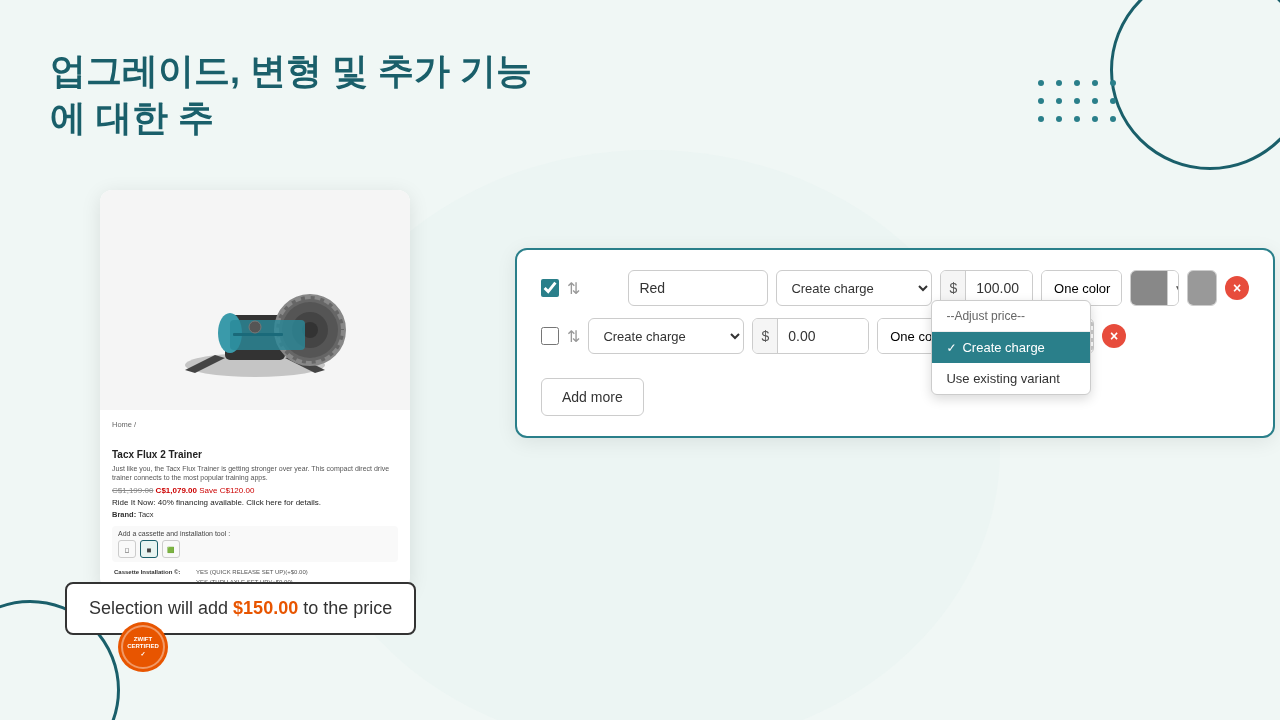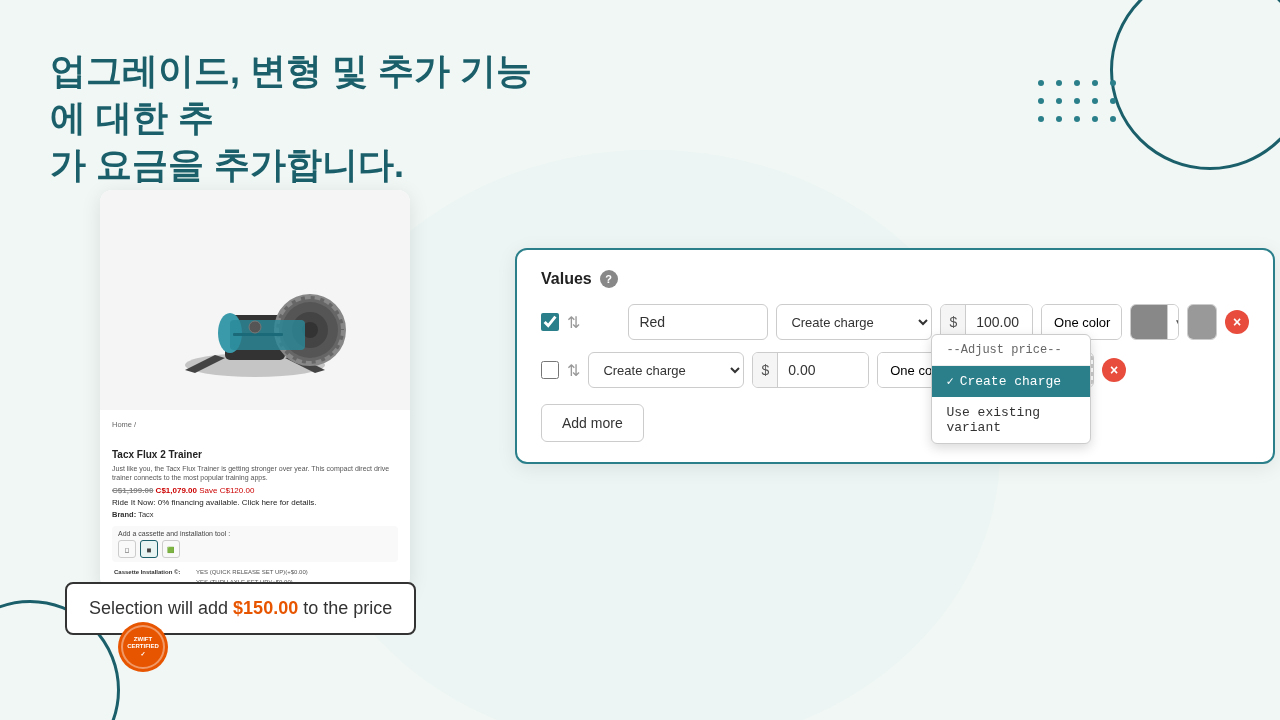--- a/index.html
+++ b/index.html
@@ -121,21 +121,21 @@
       font-size: 7px;
       color: #555;
       line-height: 1.3;
       margin-bottom: 4px;
     }
     .product-card-info .price-row {
       font-size: 8px;
       color: #222;
       margin-bottom: 3px;
     }
-    .price-row .original { text-decoration: line-through; color: #888; font-weight: bold; }
+    .price-row .original { text-decoration: line-through; color: #888; }
     .price-row .sale { color: #c00; font-weight: 600; margin-left: 0; }
     .price-row .save { color: #c00; }
     .product-card-info .brand-row {
       font-size: 7.5px;
       margin-bottom: 7px;
     }
     .product-card-info .addon-section {
       font-size: 7px;
       color: #444;
       margin-bottom: 4px;
@@ -393,21 +393,20 @@
       position: absolute;
       top: 30px;
       left: 155px;
       width: 160px;
       background: white;
       border: 1px solid #ccc;
       border-radius: 6px;
       box-shadow: 0 4px 12px rgba(0,0,0,0.15);
       z-index: 10;
       overflow: hidden;
-      font-family: Liberation Mono, monospace;
     }
     .dropdown-menu-item {
       padding: 8px 14px;
       font-size: 13px;
       color: #333;
       cursor: pointer;
     }
     .dropdown-menu-item.header-item {
       color: #666;
       font-size: 12px;
@@ -424,21 +423,21 @@
 
     
     .add-more-btn {
       border: 1px solid #ccc;
       background: white;
       border-radius: 6px;
       padding: 10px 20px;
       font-size: 14px;
       color: #333;
       cursor: pointer;
-      margin-top: 4px;
+      margin-top: 12px;
     }
 
     
     .checker-swatch {
       width: 36px;
       height: 36px;
       background-image: 
         linear-gradient(45deg, #ccc 25%, transparent 25%),
         linear-gradient(-45deg, #ccc 25%, transparent 25%),
         linear-gradient(45deg, transparent 75%, #ccc 75%),
@@ -492,21 +491,20 @@
     <div class="dot"></div>
   <div class="dot"></div>
     <div class="dot"></div>
     <div class="dot"></div>
     <div class="dot"></div>
     <div class="dot"></div>
 </div>
 
 <div class="header-text">
   <div>업그레이드, 변형 및 추가 기능에 대한 추</div>
-  <div>가 요금을 추가합니다.</div>
 </div>
 
 <div class="product-card">
   <div class="product-card-image">
 
     <svg class="trainer-svg" viewBox="0 0 200 170">
 
       <ellipse cx="100" cy="150" rx="70" ry="12" fill="#555" opacity="0.3"></ellipse>
 
       <path d="M60,140 L30,155 L40,158 L70,143 Z" fill="#444"></path>
@@ -533,21 +531,21 @@
   </div>
   <div class="product-card-info">
     <div class="breadcrumb">Home /</div>
     <div class="product-title">Tacx Flux 2 Trainer</div>
     <div class="product-desc">Just like you, the Tacx Flux Trainer is getting stronger over year. This compact direct drive trainer connects to the most popular training apps.</div>
     <div class="price-row">
       <span class="original">C$1,199.00</span>
       <span class="sale">C$1,079.00</span>
       <span class="save">Save C$120.00</span>
     </div>
-    <div class="price-row">Ride It Now: 0% financing available. Click here for details.</div>
+    <div class="price-row">Ride It Now: 40% financing available. Click here for details.</div>
     <div class="brand-row">
       <strong>Brand:</strong> <span>Tacx</span>
     </div>
     <div class="addon-section">
       <div>Add a cassette and installation tool :</div>
       <div class="addon-options">
         <div class="addon-option">◻</div>
         <div class="addon-option active">◼</div>
         <div class="addon-option">🟩</div>
       </div>
@@ -577,24 +575,20 @@
   <span>to the price</span>
 </div>
 
 <div class="badge">
   <div class="badge-inner">
     <div class="badge-text">ZWIFT<br>CERTIFIED<br>✓</div>
   </div>
 </div>
 
 <div class="values-panel">
-  <div class="values-header">
-    <span>Values</span>
-    <div class="help-icon">?</div>
-  </div>
 
   
   <div class="value-row">
     <input type="checkbox" class="row-checkbox" checked="" style="">
     <span class="row-drag">⇅</span>
     <input type="text" class="row-input" value="Red" style="">
 
     <div style="position:relative;">
       <select class="dropdown-select">
         <option>Create charge</option>

